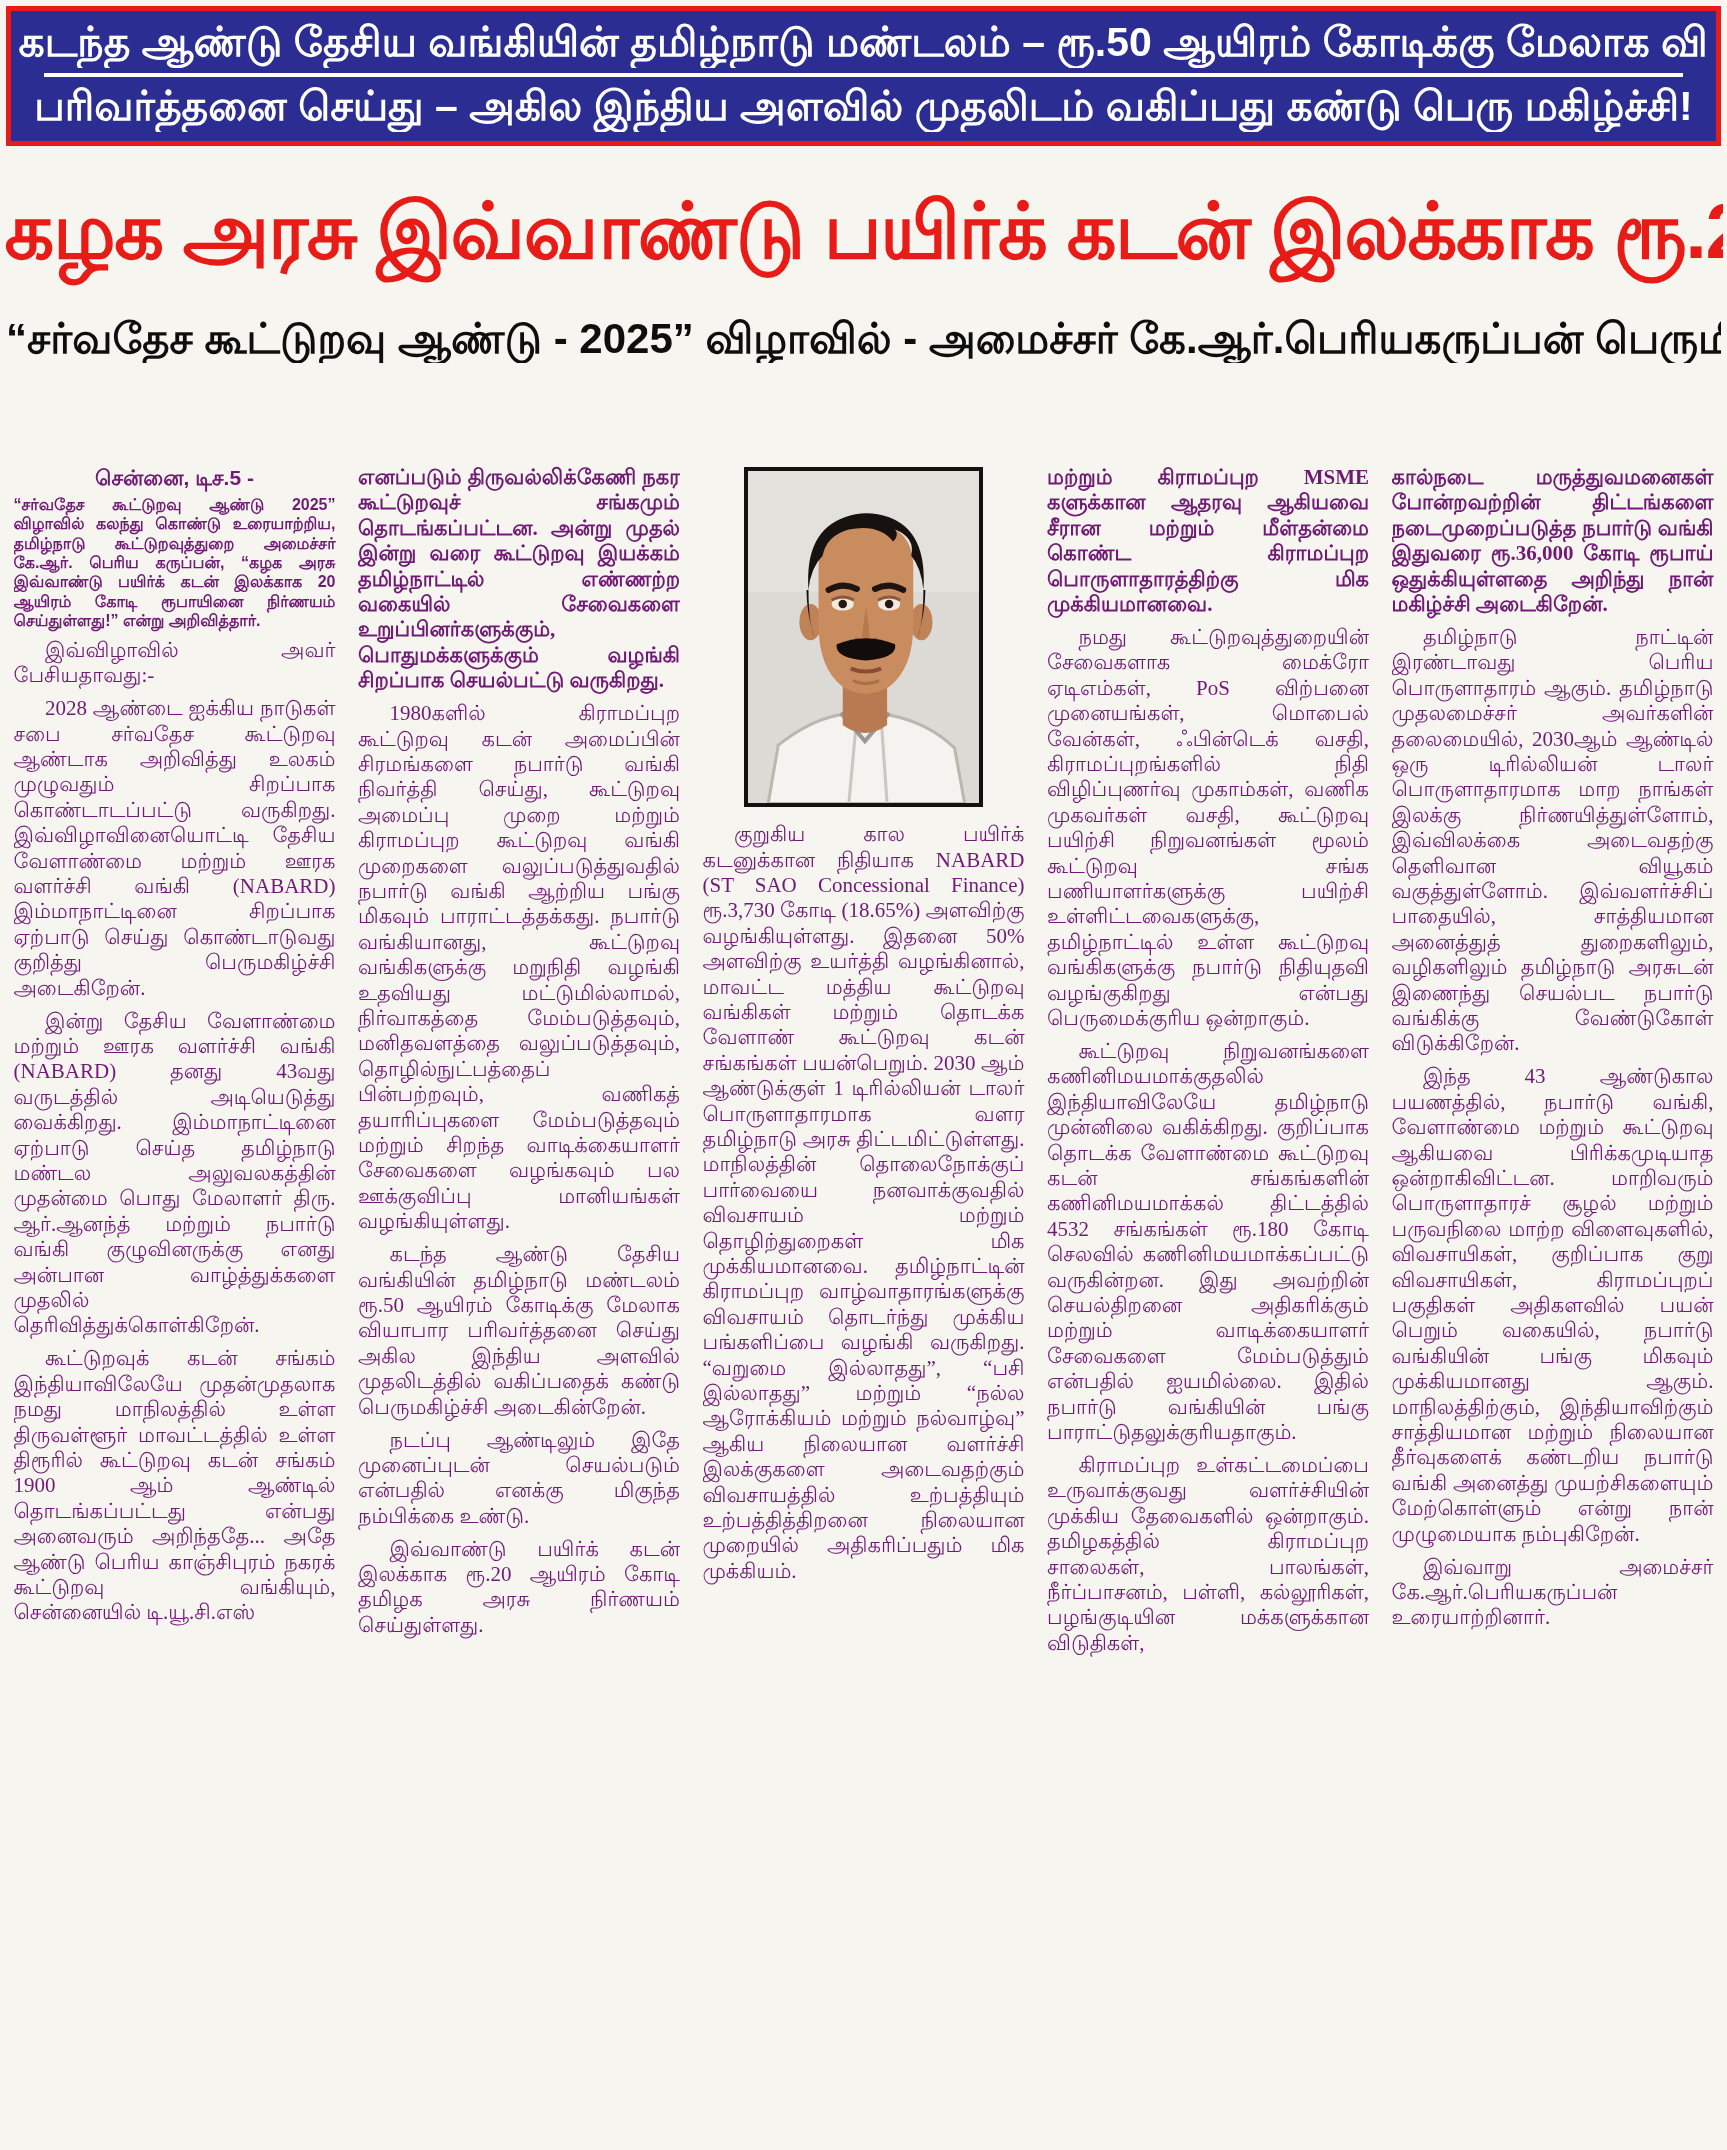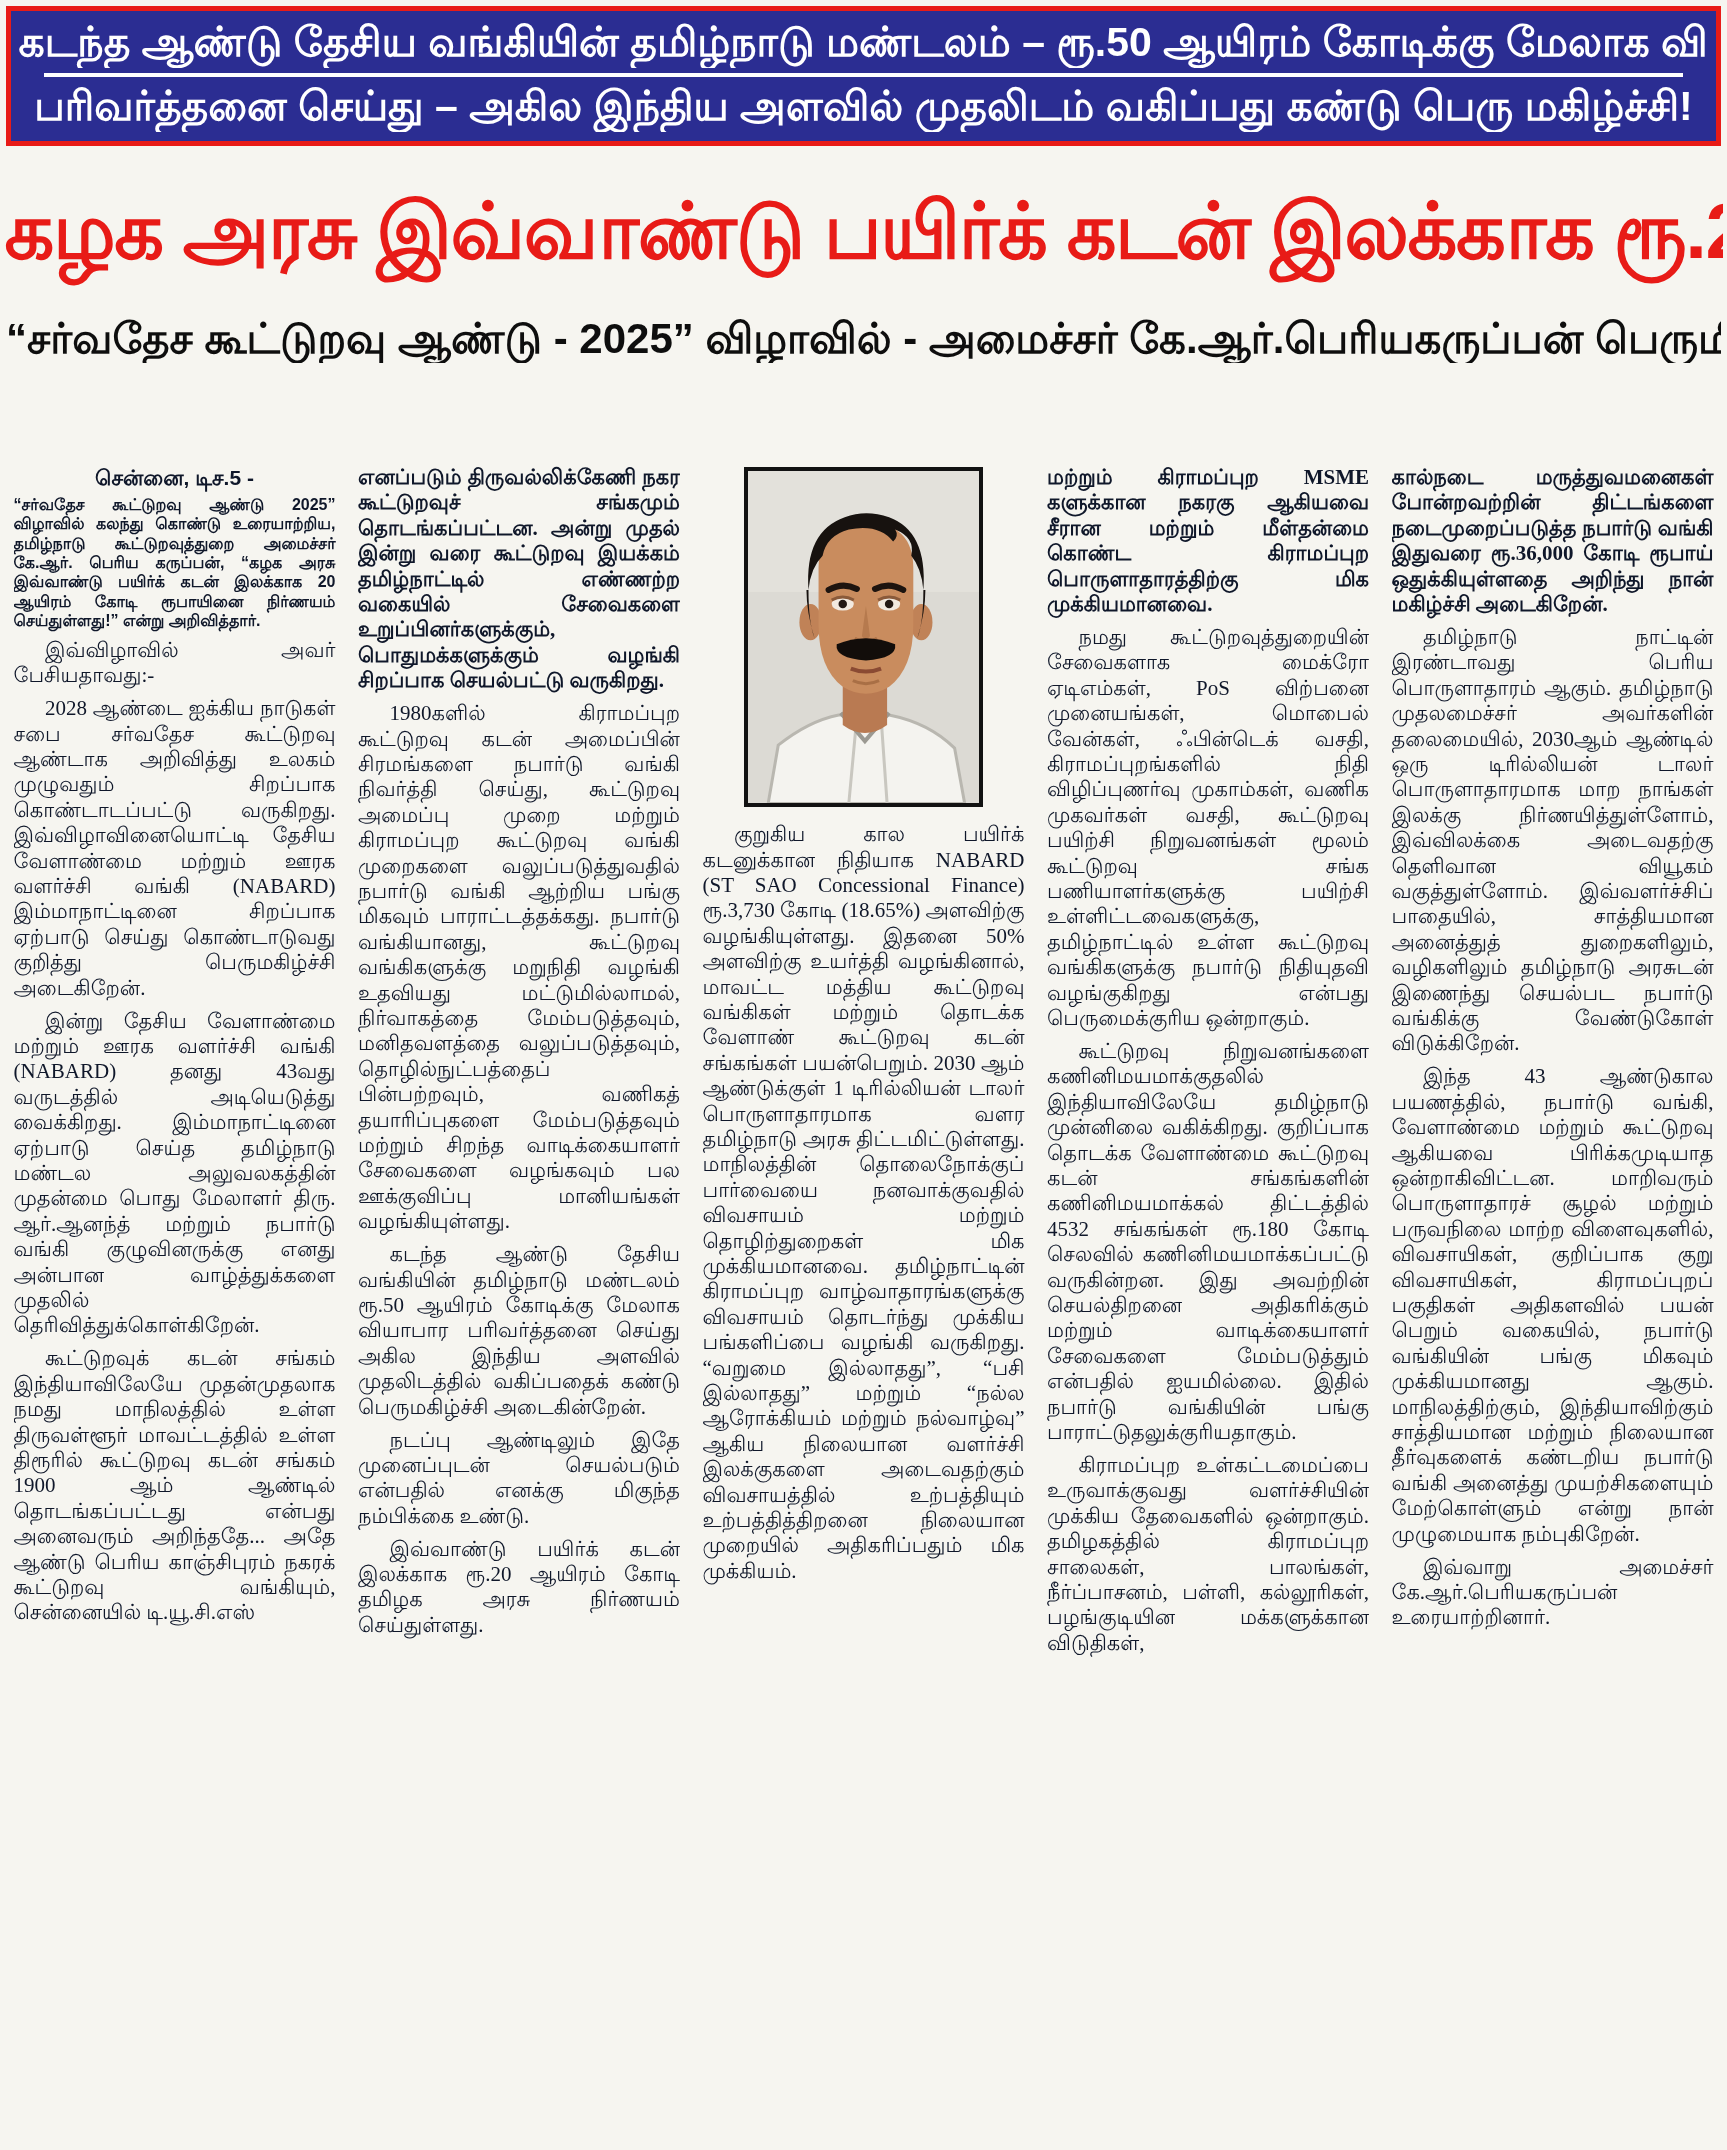--- a/index.html
+++ b/index.html
@@ -67,21 +67,21 @@
     display:flex;
     gap:22.5px;
     padding:0 13.5px;
   }
   .col{
     flex:1 1 0;
     overflow:hidden;
     font-size:21px;
     line-height:1.21;
     text-align:justify;
-    color:#0f172a;
+    color:#701a75;
   }
   .para{margin:0 0 7.5px 0;text-indent:31.5px;}
   .para.noindent{text-indent:0;font-weight:bold;}
   .para.bold{font-weight:bold;font-family:"Liberation Sans","DejaVu Sans",sans-serif;font-size:16px;}
   .para.dateline{
     text-indent:0;text-align:center;font-weight:bold;
     font-family:"Liberation Sans","DejaVu Sans",sans-serif;
     margin-bottom:4.5px;
   }
 
@@ -162,21 +162,21 @@
 
         <path d="M88 172 Q117 160 146 172 Q148 186 117 188 Q86 186 88 172 Z" fill="#120d0a"></path>
 
         <path d="M102 196 Q117 202 132 196" stroke="#8a4a33" stroke-width="4" fill="none"></path>
         <path d="M104 208 Q117 214 130 208" stroke="#a96f45" stroke-width="3" fill="none"></path>
       </svg>
     </div>
   <p class="para">குறுகிய கால பயிர்க் கடனுக்கான நிதியாக NABARD (ST SAO Concessional Finance) ரூ.3,730 கோடி (18.65%) அளவிற்கு வழங்கியுள்ளது. இதனை 50% அளவிற்கு உயர்த்தி வழங்கினால், மாவட்ட மத்திய கூட்டுறவு வங்கிகள் மற்றும் தொடக்க வேளாண் கூட்டுறவு கடன் சங்கங்கள் பயன்பெறும். 2030 ஆம் ஆண்டுக்குள் 1 டிரில்லியன் டாலர் பொருளாதாரமாக வளர தமிழ்நாடு அரசு திட்டமிட்டுள்ளது. மாநிலத்தின் தொலைநோக்குப் பார்வையை நனவாக்குவதில் விவசாயம் மற்றும் தொழிற்துறைகள் மிக முக்கியமானவை. தமிழ்நாட்டின் கிராமப்புற வாழ்வாதாரங்களுக்கு விவசாயம் தொடர்ந்து முக்கிய பங்களிப்பை வழங்கி வருகிறது. “வறுமை இல்லாதது”, “பசி இல்லாதது” மற்றும் “நல்ல ஆரோக்கியம் மற்றும் நல்வாழ்வு” ஆகிய நிலையான வளர்ச்சி இலக்குகளை அடைவதற்கும் விவசாயத்தில் உற்பத்தியும் உற்பத்தித்திறனை நிலையான முறையில் அதிகரிப்பதும் மிக முக்கியம்.</p>
       </div>
       <div class="col">
-        <p class="para noindent">மற்றும் கிராமப்புற MSME களுக்கான நகரகு ஆகியவை சீரான மற்றும் மீள்தன்மை கொண்ட கிராமப்புற பொருளாதாரத்திற்கு மிக முக்கியமானவை.</p>
+        <p class="para noindent">மற்றும் கிராமப்புற MSME களுக்கான ஆதரவு ஆகியவை சீரான மற்றும் மீள்தன்மை கொண்ட கிராமப்புற பொருளாதாரத்திற்கு மிக முக்கியமானவை.</p>
         <p class="para">நமது கூட்டுறவுத்துறையின் சேவைகளாக மைக்ரோ ஏடிஎம்கள், PoS விற்பனை முனையங்கள், மொபைல் வேன்கள், ஃபின்டெக் வசதி, கிராமப்புறங்களில் நிதி விழிப்புணர்வு முகாம்கள், வணிக முகவர்கள் வசதி, கூட்டுறவு பயிற்சி நிறுவனங்கள் மூலம் கூட்டுறவு சங்க பணியாளர்களுக்கு பயிற்சி உள்ளிட்டவைகளுக்கு, தமிழ்நாட்டில் உள்ள கூட்டுறவு வங்கிகளுக்கு நபார்டு நிதியுதவி வழங்குகிறது என்பது பெருமைக்குரிய ஒன்றாகும்.</p>
         <p class="para">கூட்டுறவு நிறுவனங்களை கணினிமயமாக்குதலில் இந்தியாவிலேயே தமிழ்நாடு முன்னிலை வகிக்கிறது. குறிப்பாக தொடக்க வேளாண்மை கூட்டுறவு கடன் சங்கங்களின் கணினிமயமாக்கல் திட்டத்தில் 4532 சங்கங்கள் ரூ.180 கோடி செலவில் கணினிமயமாக்கப்பட்டு வருகின்றன. இது அவற்றின் செயல்திறனை அதிகரிக்கும் மற்றும் வாடிக்கையாளர் சேவைகளை மேம்படுத்தும் என்பதில் ஐயமில்லை. இதில் நபார்டு வங்கியின் பங்கு பாராட்டுதலுக்குரியதாகும்.</p>
         <p class="para">கிராமப்புற உள்கட்டமைப்பை உருவாக்குவது வளர்ச்சியின் முக்கிய தேவைகளில் ஒன்றாகும். தமிழகத்தில் கிராமப்புற சாலைகள், பாலங்கள், நீர்ப்பாசனம், பள்ளி, கல்லூரிகள், பழங்குடியின மக்களுக்கான விடுதிகள்,</p>
       </div>
       <div class="col">
         <p class="para noindent">கால்நடை மருத்துவமனைகள் போன்றவற்றின் திட்டங்களை நடைமுறைப்படுத்த நபார்டு வங்கி இதுவரை ரூ.36,000 கோடி ரூபாய் ஒதுக்கியுள்ளதை அறிந்து நான் மகிழ்ச்சி அடைகிறேன்.</p>
         <p class="para">தமிழ்நாடு நாட்டின் இரண்டாவது பெரிய பொருளாதாரம் ஆகும். தமிழ்நாடு முதலமைச்சர் அவர்களின் தலைமையில், 2030ஆம் ஆண்டில் ஒரு டிரில்லியன் டாலர் பொருளாதாரமாக மாற நாங்கள் இலக்கு நிர்ணயித்துள்ளோம், இவ்விலக்கை அடைவதற்கு தெளிவான வியூகம் வகுத்துள்ளோம். இவ்வளர்ச்சிப் பாதையில், சாத்தியமான அனைத்துத் துறைகளிலும், வழிகளிலும் தமிழ்நாடு அரசுடன் இணைந்து செயல்பட நபார்டு வங்கிக்கு வேண்டுகோள் விடுக்கிறேன்.</p>
         <p class="para">இந்த 43 ஆண்டுகால பயணத்தில், நபார்டு வங்கி, வேளாண்மை மற்றும் கூட்டுறவு ஆகியவை பிரிக்கமுடியாத ஒன்றாகிவிட்டன. மாறிவரும் பொருளாதாரச் சூழல் மற்றும் பருவநிலை மாற்ற விளைவுகளில், விவசாயிகள், குறிப்பாக குறு விவசாயிகள், கிராமப்புறப் பகுதிகள் அதிகளவில் பயன் பெறும் வகையில், நபார்டு வங்கியின் பங்கு மிகவும் முக்கியமானது ஆகும். மாநிலத்திற்கும், இந்தியாவிற்கும் சாத்தியமான மற்றும் நிலையான தீர்வுகளைக் கண்டறிய நபார்டு வங்கி அனைத்து முயற்சிகளையும் மேற்கொள்ளும் என்று நான் முழுமையாக நம்புகிறேன்.</p>
         <p class="para">இவ்வாறு அமைச்சர் கே.ஆர்.பெரியகருப்பன் உரையாற்றினார்.</p>
       </div>

